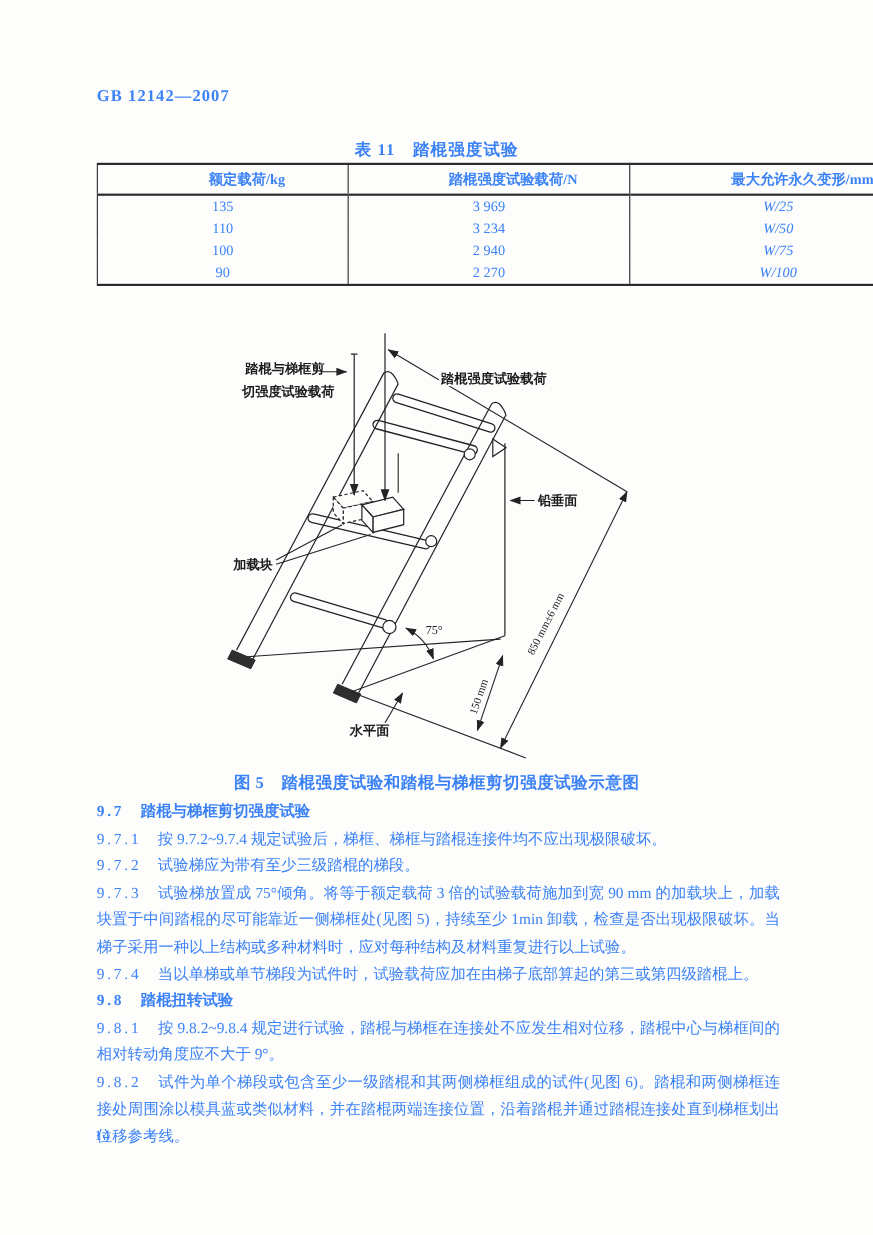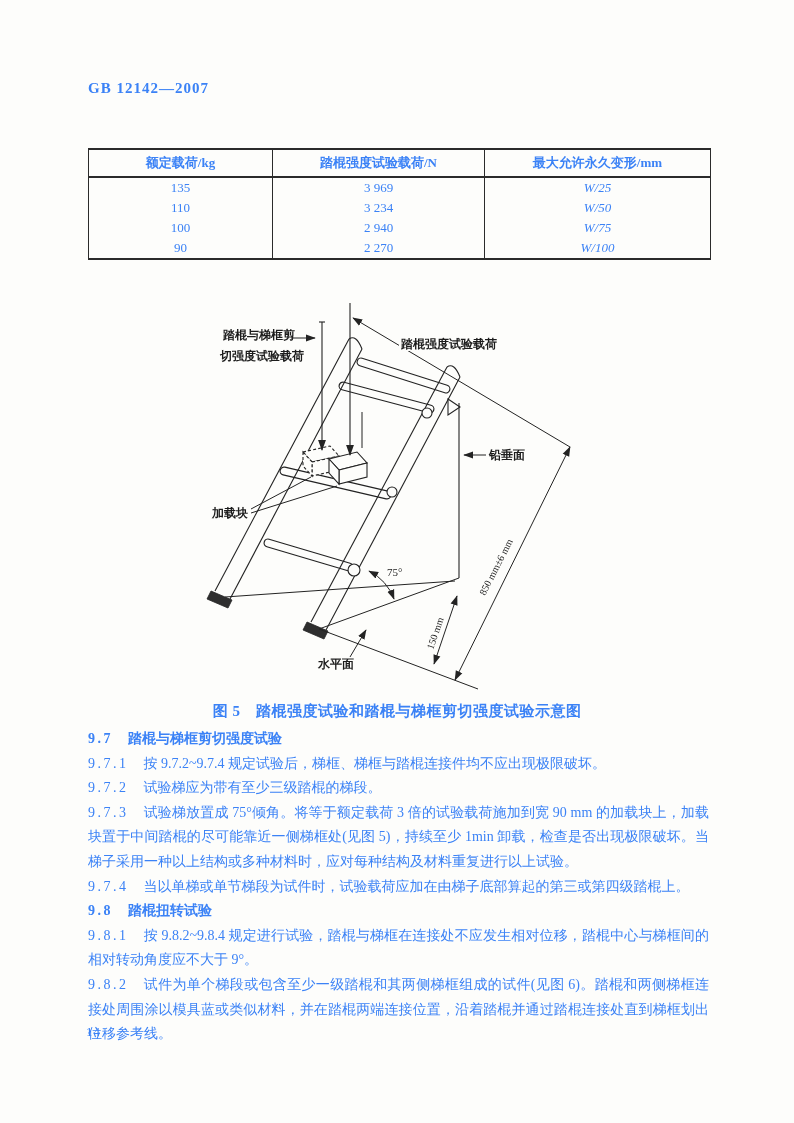--- a/index.html
+++ b/index.html
@@ -8,21 +8,21 @@
   
   #std-no{position:absolute;left:88px;top:80px;font-size:15px;font-weight:bold;letter-spacing:1px;}
   
   #tbl-title{position:absolute;left:0;top:127px;width:794px;text-align:center;
              font-size:15px;font-weight:bold;letter-spacing:1px;}
   #tbl-wrap{position:absolute;left:88px;top:148px;width:619px;}
   table{border-collapse:collapse;width:100%;table-layout:fixed;}
   table{border-top:2.5px solid #2b2b2b;border-bottom:2.5px solid #2b2b2b;
         border-left:1.2px solid #2b2b2b;border-right:1.2px solid #2b2b2b;}
   th,td{font-size:13px;text-align:center;font-weight:normal;padding:0;}
-  thead th{height:26px;font-weight:bold;border-bottom:2px solid #2b2b2b;}
+  thead th{height:26px;font-weight:bold;border-bottom:2px solid #2b2b2b;padding-left:44px;}
   .c1{width:183px;} .c2{width:211px;} .c3{width:225px;text-align:center;}
   .vline{border-right:1px solid #2b2b2b;}
   tbody td{height:20px;line-height:20px;}
   td.wval{font-style:italic;}
   tr.noterow td{border-top:1.3px solid #2b2b2b;height:26px;text-align:left;
                 padding-left:22px;font-size:13px;}
   
   #diagram{position:absolute;left:185px;top:293px;}
   #diagram text{font-family:"Liberation Serif","DejaVu Serif",serif;fill:#1c1c1c;}
   .dlbl{font-size:12px;font-weight:bold;}
@@ -47,20 +47,21 @@
   .hsec{font-weight:bold;}
   #page-no{position:absolute;left:86px;top:1024px;font-size:13px;letter-spacing:1px;}
 </style>
 </head>
 <body>
 
 <div id="page">
 
   <div id="std-no">GB 12142—2007</div>
 
+  <div id="tbl-title">表 11　踏棍强度试验</div>
 
   <div id="tbl-wrap">
     <table>
       <thead>
         <tr>
           <th class="c1 vline">额定载荷/kg</th>
           <th class="c2 vline">踏棍强度试验载荷/N</th>
           <th class="c3">最大允许永久变形/mm</th>
         </tr>
       </thead>

